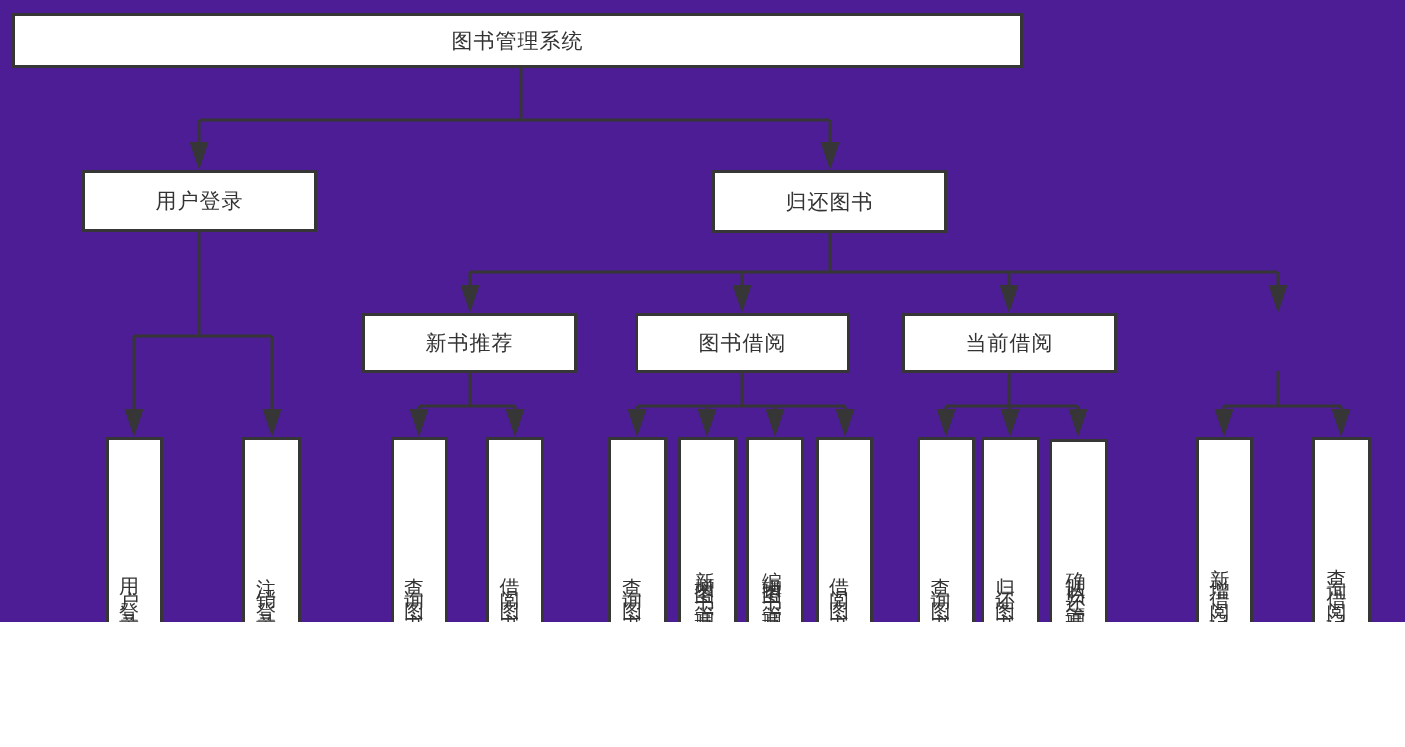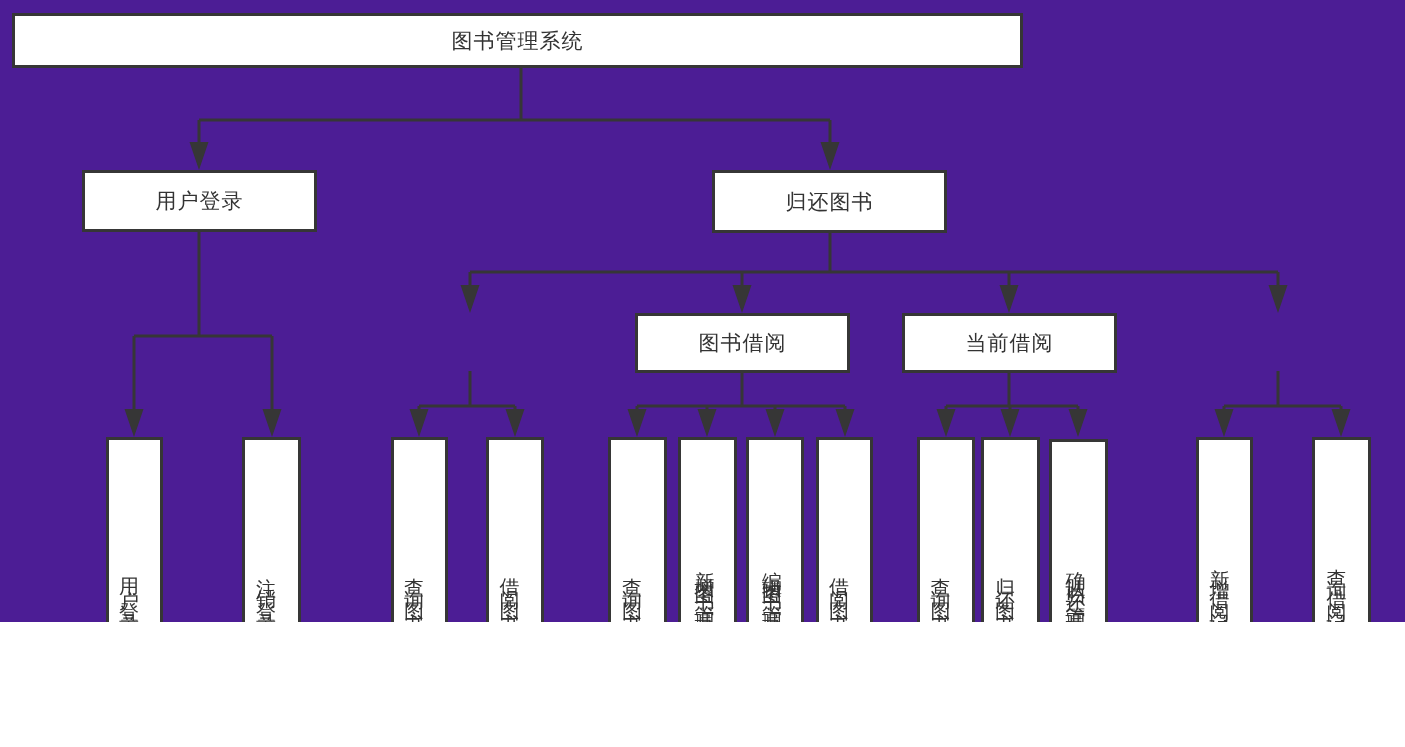--- a/index.html
+++ b/index.html
@@ -85,20 +85,21 @@
          M1068.5 409 L1087.5 409 L1078 437 Z
          M1214.5 409 L1233.5 409 L1224 437 Z
          M1331.5 409 L1350.5 409 L1341 437 Z"></path>
   </svg>
 
   <div class="box h" style="left:12px; top:13px; width:1011px; height:55px">图书管理系统</div>
 
   <div class="box h" style="left:82px; top:170px; width:235px; height:62px">用户登录</div>
   <div class="box h" style="left:712px; top:170px; width:235px; height:63px">归还图书</div>
 
+  <div class="box h" style="left:362px; top:313px; width:215px; height:60px">新书推荐</div>
   <div class="box h" style="left:902px; top:313px; width:215px; height:60px">当前借阅</div>
   <div class="box h" style="left:635px; top:313px; width:215px; height:60px">图书借阅</div>
 
   <div class="box v ls-lg" style="left:106px; top:437px; width:57px; height:298px">用户登录</div>
   <div class="box v ls-lg" style="left:242px; top:437px; width:59px; height:298px">注销登录</div>
 
   <div class="box v ls-lg" style="left:391px; top:437px; width:57px; height:298px">查询图书</div>
   <div class="box v ls-lg" style="left:486px; top:437px; width:58px; height:298px">借阅图书</div>
 
   <div class="box v ls-lg" style="left:608px; top:437px; width:59px; height:298px">查询图书</div>

